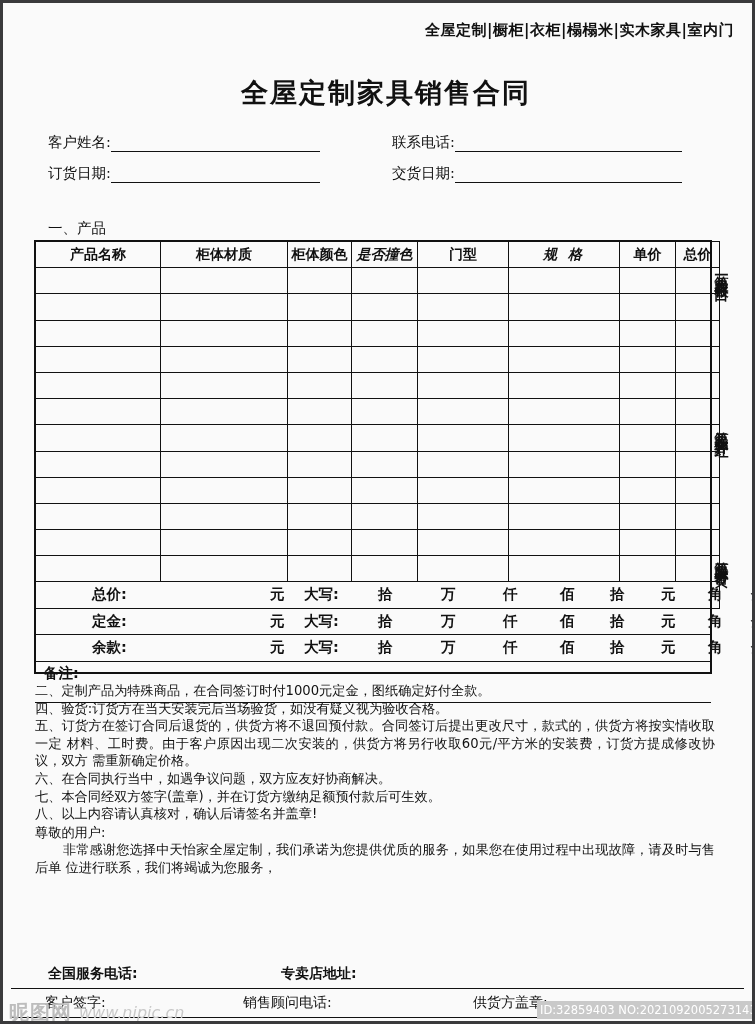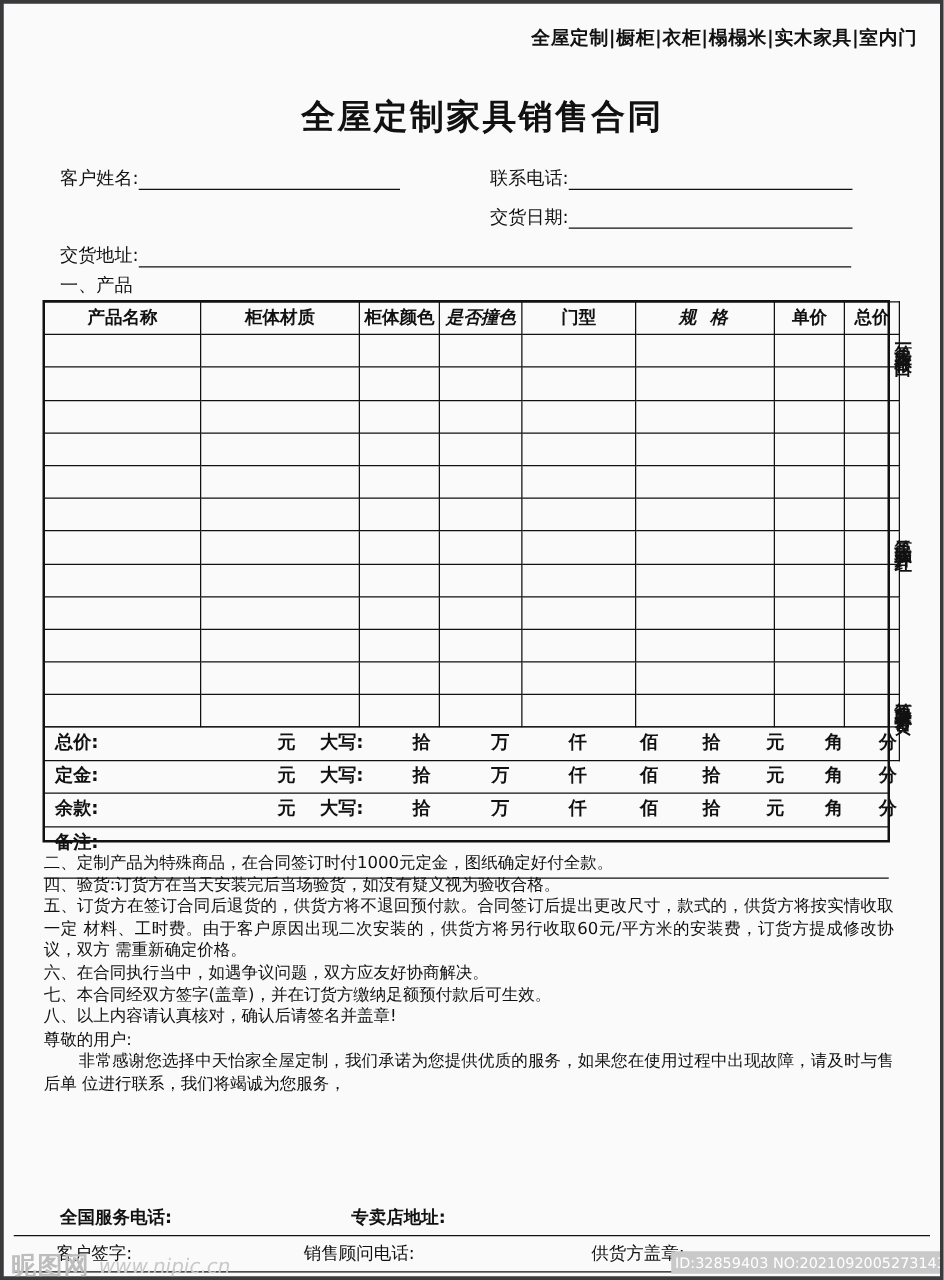--- a/index.html
+++ b/index.html
@@ -132,20 +132,21 @@
   }
   .amt-line {
     position: relative;
     height: 25.5px;
   }
   .amt-line span {
     position: absolute;
     top: 0;
     line-height: 25.5px;
     white-space: nowrap;
+    margin-left: 48px;
   }
   .memo-cell {
     height: 40px !important;
     font-weight: normal;
   }
   .memo-cell .mlabel {
     position: absolute;
     left: 9px;
     top: 2px;
     font-size: 14.5px;
@@ -253,27 +254,27 @@
     <div class="doc-title">全屋定制家具销售合同</div>
   </div>
 
   <div class="field" style="left:45px; top:130px;">
     <span class="lbl">客户姓名:</span><span class="rule" style="width:209px;"></span>
   </div>
   <div class="field" style="left:389px; top:130px;">
     <span class="lbl">联系电话:</span><span class="rule" style="width:227px;"></span>
   </div>
 
+  <div class="field" style="left:45px; top:161px;">
+    <span class="lbl">订货日期:</span><span class="rule" style="width:209px;"></span>
+  </div>
   <div class="field" style="left:389px; top:161px;">
     <span class="lbl">交货日期:</span><span class="rule" style="width:227px;"></span>
   </div>
 
-  <div class="field" style="left:45px; top:192px;">
-    <span class="lbl">交货地址:</span><span class="rule" style="width:570px;"></span>
-  </div>
 
   <div class="section-label" style="left:45px; top:216px;">一、产品</div>
 
   <table class="tbl">
     <thead>
       <tr>
         <th class="c1">产品名称</th>
         <th class="c2">柜体材质</th>
         <th class="c3">柜体颜色</th>
         <th class="c4">是否撞色</th>

